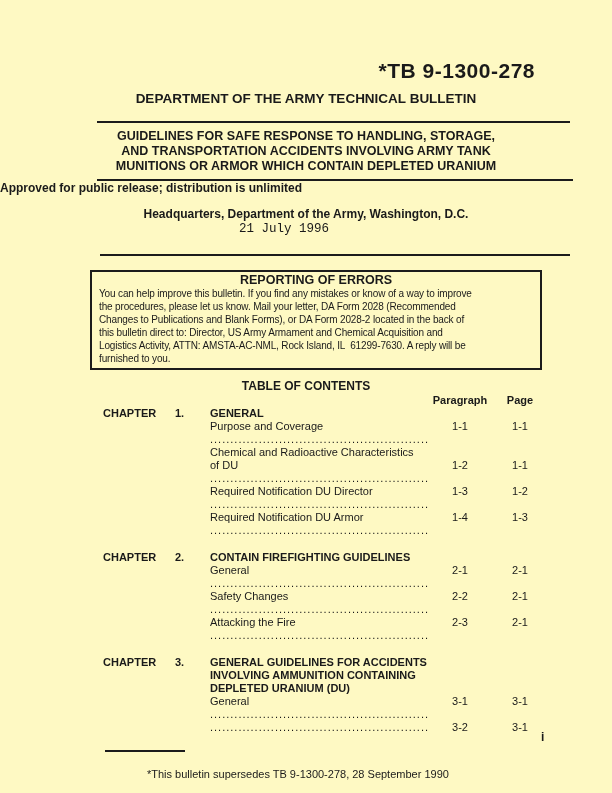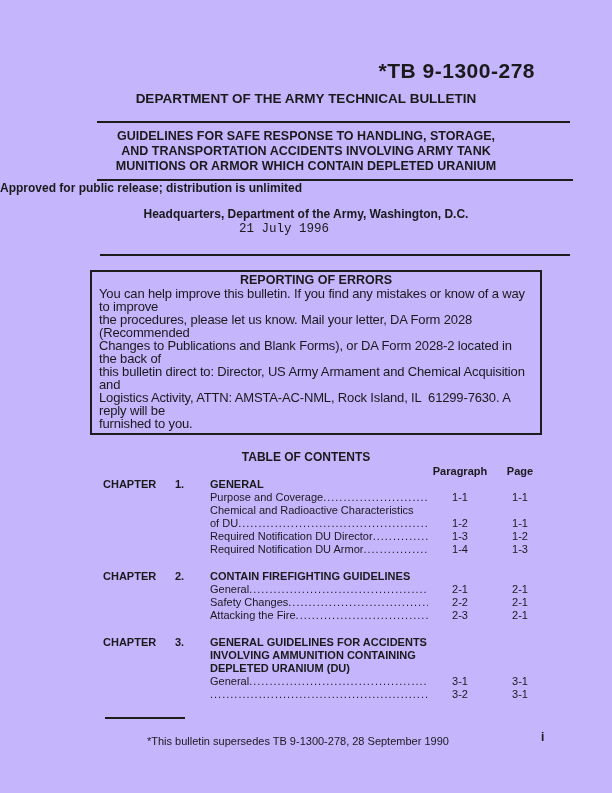--- a/index.html
+++ b/index.html
@@ -1,19 +1,19 @@
 <!DOCTYPE html>
 <html><head>
 <meta charset="utf-8">
 <style>
   html,body{margin:0;padding:0;background:#e8e8e8;}
   .page{
     position:relative;
     width:612px;height:793px;
-    background:#c4b5fd;
+    background:#fef9c3;
     color:#1a1a1a;
     font-family:"Liberation Sans", sans-serif;
     overflow:hidden;
   }
   .tb-number{
     margin:60px 77px 0 0;
     text-align:right;
     font-size:21px;font-weight:bold;line-height:22px;letter-spacing:.5px;
   }
   .org-line{
@@ -29,38 +29,38 @@
   .rule2{margin:5px 0 0 97px;width:476px;}
   .approval-line{margin-top:1px;text-align:left;font-size:12px;font-weight:bold;line-height:13px;}
   .hq-line{margin-top:13px;text-align:center;font-size:12px;font-weight:bold;line-height:13px;}
   .date-line{
     margin-top:2px;text-align:center;position:relative;left:-22px;
     font-family:"Liberation Mono", monospace;font-size:12.5px;line-height:13px;
   }
   .rule3{margin:18px 0 0 100px;width:470px;}
   .errors-box{
     box-sizing:border-box;
-    margin:14px 0 16px 90px;width:452px;
+    margin:14px 0 10px 90px;width:452px;
     border:2px solid #1c1c1c;
     padding:1px 7px 3px 7px;
   }
   .errors-heading{text-align:center;font-size:12.5px;font-weight:bold;line-height:14px;}
   .errors-body{
-    font-size:13px;line-height:13px;letter-spacing:-0.15px;
+    font-size:10px;line-height:13px;letter-spacing:-0.15px;
     white-space:pre-wrap;
   }
   .toc-heading{margin-top:7px;text-align:center;font-size:12px;font-weight:bold;line-height:13px;}
   .toc{padding-left:103px;}
   .toc-row{display:grid;grid-template-columns:72px 35px 218px 64px 56px;font-size:11px;line-height:13px;}
   .toc-colheads{margin-top:1px;}
   .tc{display:block;}
   .b{font-weight:bold;}
   .pre{white-space:pre-line;}
   .c4,.c5{text-align:center;}
-  .cell-flex{display:flex;min-width:0;}
+  .cell-flex{display:flex;min-width:0;flex-direction:column;}
   .et{white-space:nowrap;}
   .leader{flex:1;overflow:hidden;white-space:nowrap;letter-spacing:1px;}
   .toc-chapter{margin-top:0;}
   .toc-chapter + .toc-chapter{margin-top:14px;}
   .footnote-rule{margin:16px 0 0 105px;width:80px;height:1.5px;background:#1c1c1c;}
   .footnote{margin:16px 0 0 147px;font-size:11px;line-height:13px;}
   .page-number{position:absolute;left:541px;top:730px;font-size:12px;font-weight:bold;}
 </style>
 </head>
 <body>

